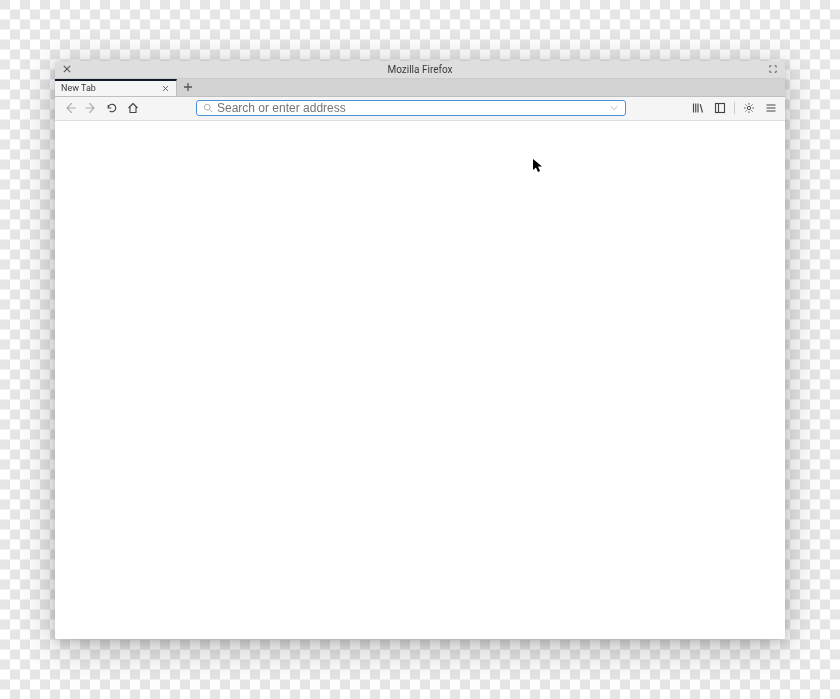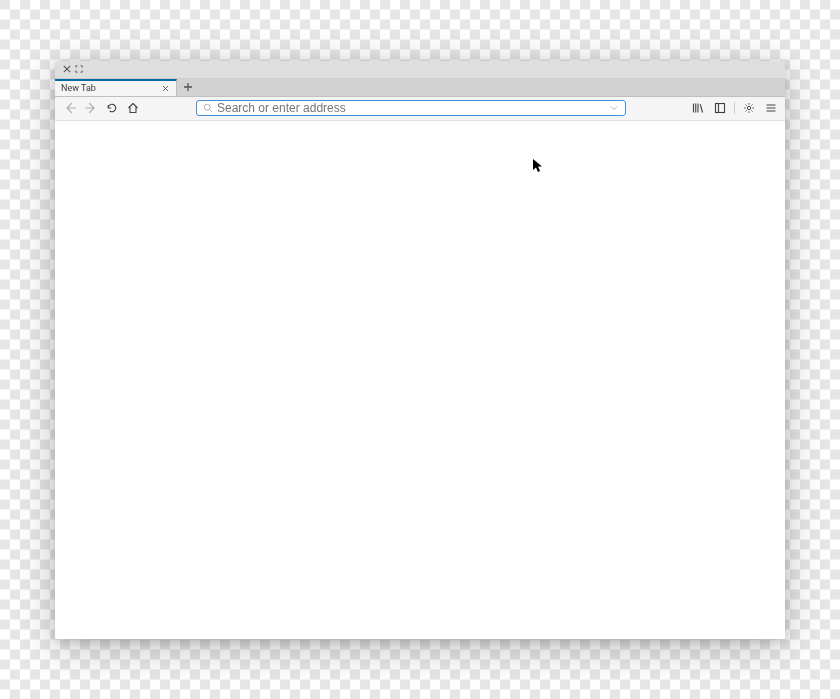--- a/index.html
+++ b/index.html
@@ -67,21 +67,21 @@
     .tabbar {
       height: 18px;
       background: #d2d2d2;
       display: flex;
       align-items: stretch;
       border-bottom: 1px solid #bfbfbf;
     }
     .tab {
       width: 122px;
       background: #f5f5f5;
-      border-top: 2px solid #0369a1;
+      border-top: 2px solid #0f172a;
       border-right: 1px solid #bfbfbf;
       display: flex;
       align-items: center;
       padding: 0 6px;
       font-size: 9px;
       color: #3a3a3a;
     }
     .tab-label {
       flex: 1;
     }
@@ -224,20 +224,21 @@
 <body>
 
 <div class="window">
 
   <div class="titlebar">
     <div class="titlebar-close">
       <svg viewBox="0 0 10 10">
         <path d="M1 1 L9 9 M9 1 L1 9" stroke="#555" stroke-width="1.4" fill="none"></path>
       </svg>
     </div>
+    <div class="titlebar-title">Mozilla Firefox</div>
     <div class="titlebar-maximize">
       <svg viewBox="0 0 10 10">
         <path d="M1 3 L1 1 L3 1 M7 1 L9 1 L9 3 M9 7 L9 9 L7 9 M3 9 L1 9 L1 7" stroke="#555" stroke-width="1.2" fill="none"></path>
       </svg>
     </div>
   </div>
 
   <div class="tabbar">
     <div class="tab">
       <span class="tab-label">New Tab</span>

